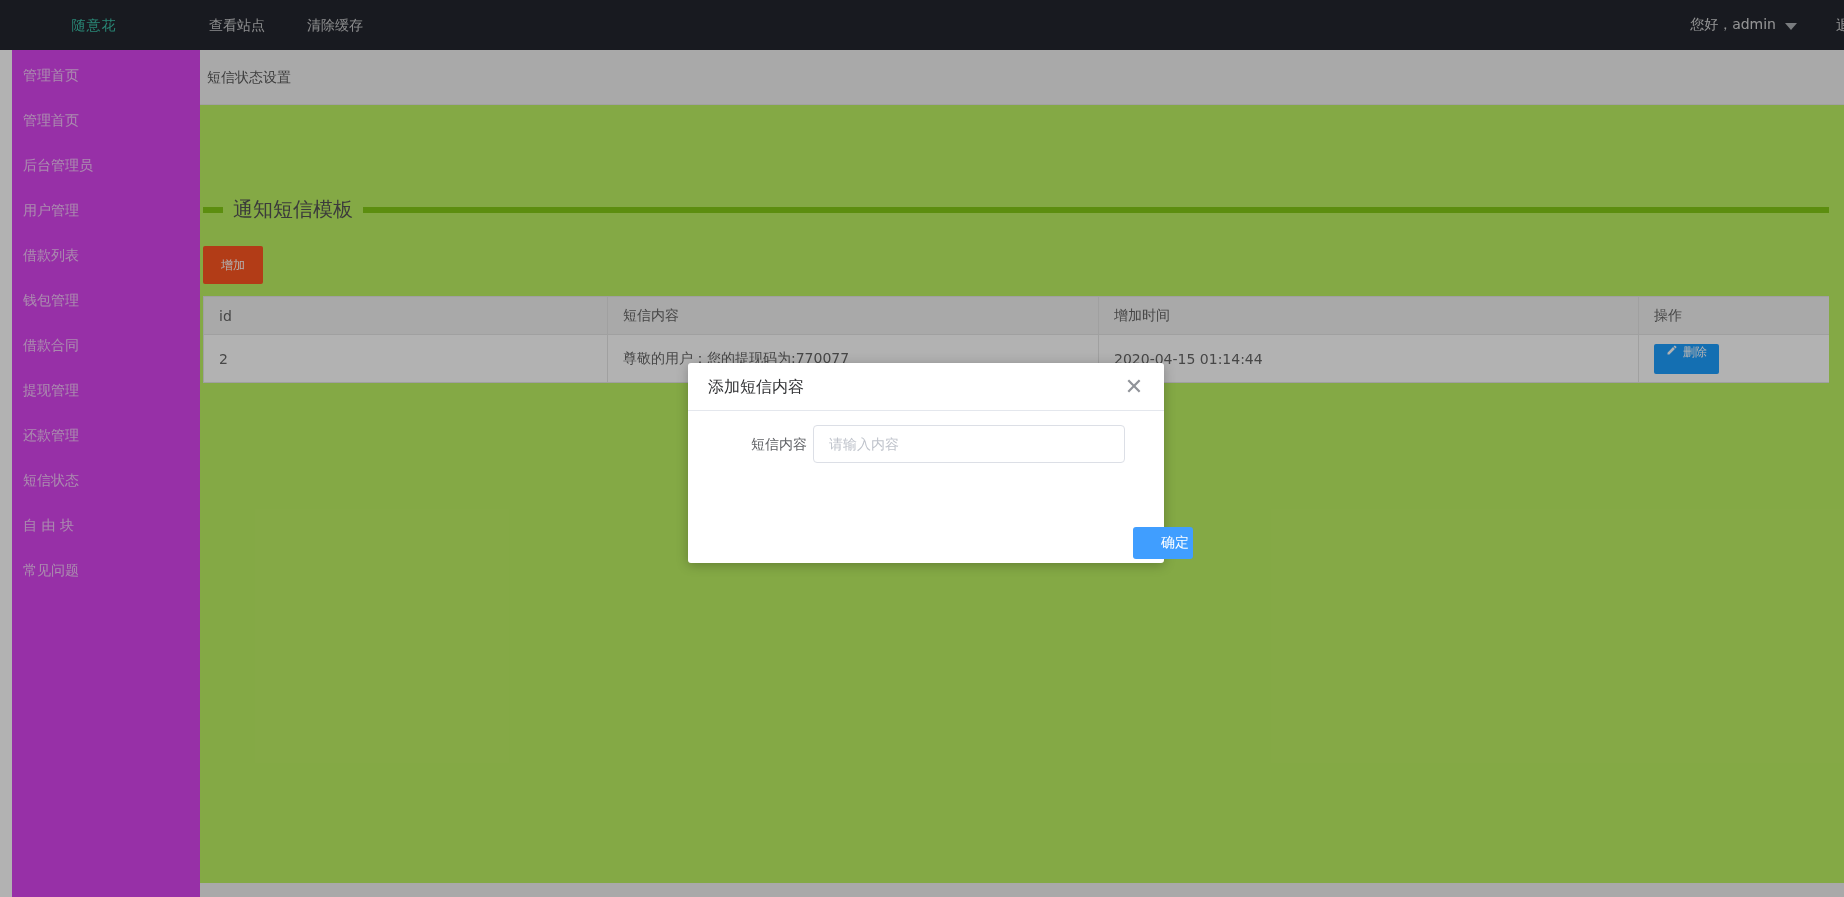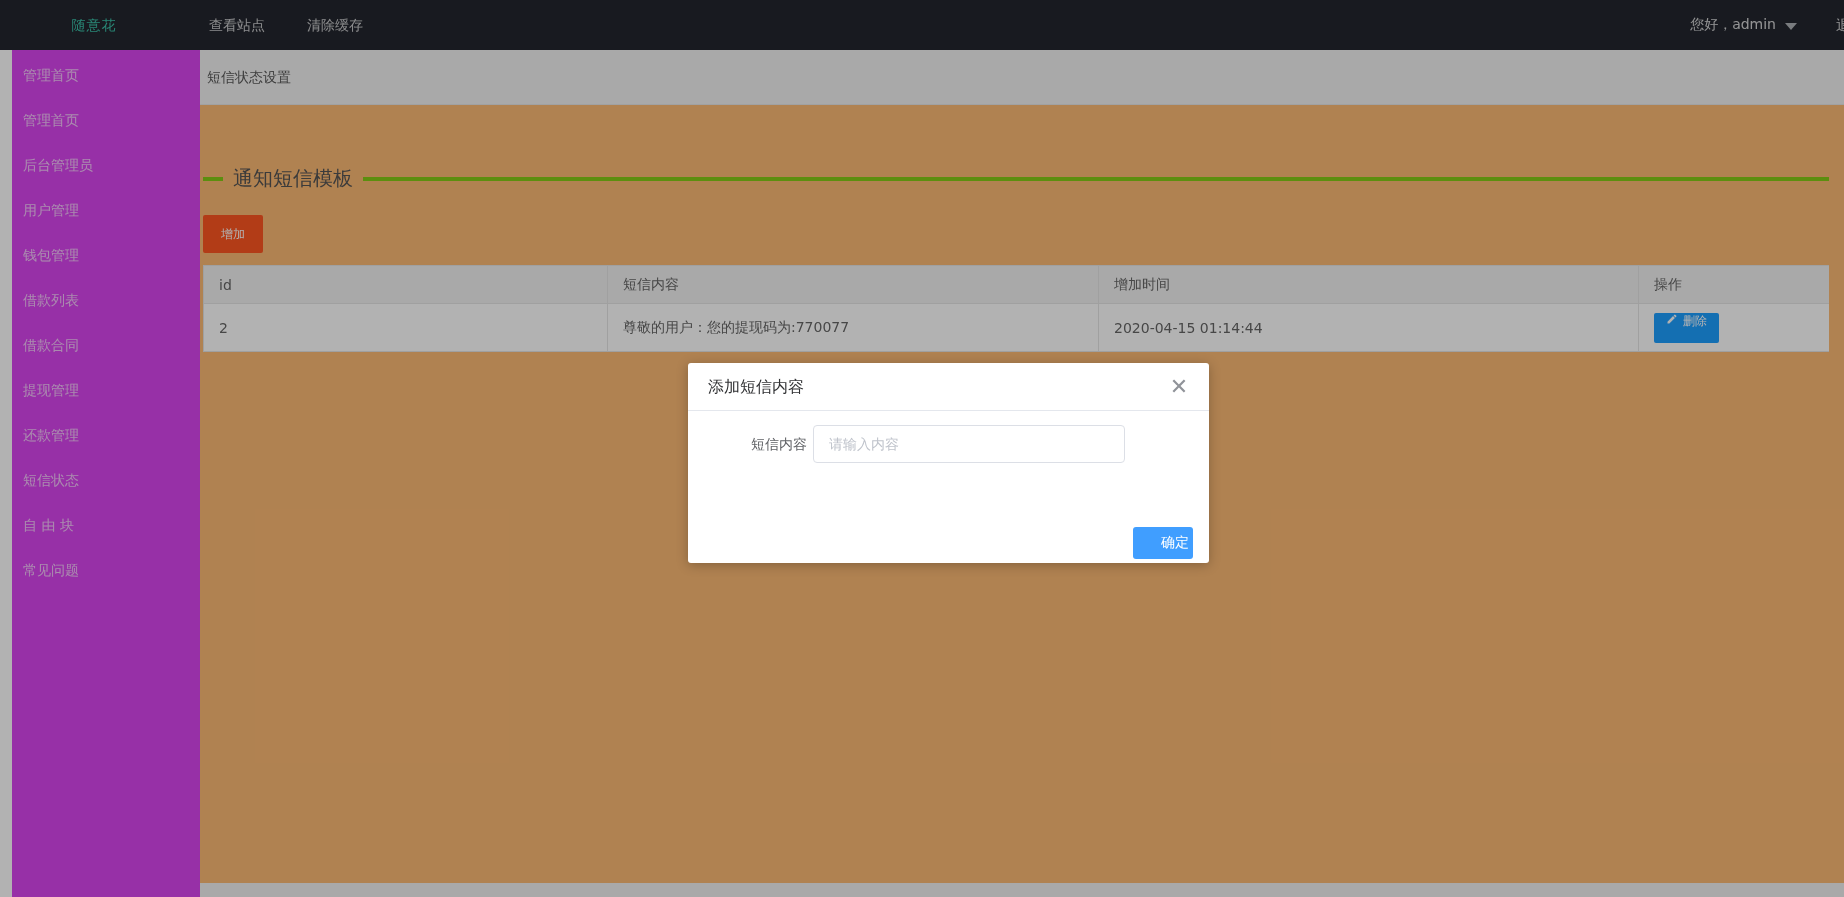--- a/index.html
+++ b/index.html
@@ -18,27 +18,27 @@
            border-top:7px solid #aeb2b7; margin-left:9px; margin-top:2px; }
   .logout { position:absolute; left:1836px; top:0; line-height:50px; color:rgba(255,255,255,.8);
             font-size:14px; white-space:nowrap; cursor:pointer; }
 
   
   .sidebar { position:absolute; left:12px; top:50px; width:188px; height:847px; background:#d946ef; padding-top:3px; z-index:1; }
   .side-item { height:45px; line-height:45px; padding-left:11px; font-size:14px;
                color:rgba(255,255,255,.7); cursor:pointer; white-space:nowrap; }
 
   
-  .main { position:absolute; left:188px; top:50px; width:1656px; height:847px; background:#fdba74; overflow:hidden; }
+  .main { position:absolute; left:188px; top:50px; width:1656px; height:847px; background:#bef264; overflow:hidden; }
   .breadcrumb-bar { position:relative; height:55px; background:#f2f2f2; border-bottom:1px solid #e7e7e7; }
   .breadcrumb-accent { position:absolute; left:0; top:0; width:7px; height:55px; background:#1AB394; }
   .breadcrumb-text { padding-left:19px; line-height:55px; font-size:14px; color:#595959; }
 
   .content { padding:0 15px; }
-  fieldset.section { margin-top:60px; border:none; border-top:4px solid #84cc16; }
+  fieldset.section { margin-top:91px; border:none; border-top:6px solid #84cc16; }
   fieldset.section legend { margin-left:20px; padding:0 10px; font-size:20px; color:#555; }
 
   .add-btn { display:inline-block; margin-top:23px; height:38px; line-height:38px; padding:0 18px;
              background:#FF5722; color:#fff; font-size:12px; border:none; border-radius:2px; cursor:pointer; }
 
   .table-wrap { margin-top:12px; width:1626px; overflow:hidden; }
   table.data { border-collapse:collapse; table-layout:fixed; width:1850px; background:#fff; }
   table.data col.c1 { width:404px; } table.data col.c2 { width:491px; }
   table.data col.c3 { width:540px; } table.data col.c4 { width:415px; }
   table.data th { background:#f2f2f2; height:38px; font-weight:normal; font-size:14px; color:#666;
@@ -46,21 +46,21 @@
   table.data td { height:48px; font-size:14px; color:#666; text-align:left; padding-left:15px;
                   border:1px solid #e6e6e6; background:#fff; }
   .delete-btn { display:inline-flex; align-items:flex-start; gap:5px; height:30px; padding:0 12px;
                 background:#1E9FFF; color:#fff; font-size:12px; border:none; border-radius:2px; cursor:pointer; }
   .delete-btn svg { display:block; }
 
   .scroll-strip { position:absolute; left:0; bottom:0; width:1656px; height:14px; background:#f2f2f2; }
 
   
   .overlay { position:absolute; left:0; top:0; width:1844px; height:897px; background:rgba(0,0,0,.3); z-index:10; }
-  .modal { position:absolute; left:688px; top:363px; width:521px; height:200px; background:#fff;
+  .modal { position:absolute; left:688px; top:363px; width:476px; height:200px; background:#fff;
            border-radius:3px; box-shadow:0 2px 12px rgba(0,0,0,.25); z-index:20; }
   .modal-header { position:relative; height:48px; border-bottom:1px solid #e4e7ed; }
   .modal-title { position:absolute; left:20px; top:0; line-height:48px; font-size:16px; color:#303133; }
   .modal-close { position:absolute; right:14px; top:8px; width:32px; height:32px; background:none; border:none;
                  font-size:22px; line-height:32px; color:#909399; cursor:pointer; font-family:"DejaVu Sans",sans-serif; }
   .form-label { position:absolute; left:0; top:62px; width:119px; text-align:right; line-height:38px;
                 font-size:14px; color:#606266; }
   .form-input { position:absolute; left:125px; top:62px; width:312px; height:38px; border:1px solid #dcdfe6;
                 border-radius:4px; padding:0 15px; font-size:14px; color:#606266; outline:none;
                 font-family:"DejaVu Sans","Liberation Sans",sans-serif; }
@@ -82,22 +82,22 @@
     <span class="caret"></span>
   </div>
   <div class="logout">退出</div>
 </div>
 
 <div class="sidebar">
   <div class="side-item">管理首页</div>
   <div class="side-item">管理首页</div>
   <div class="side-item">后台管理员</div>
   <div class="side-item">用户管理</div>
+  <div class="side-item">借款列表</div>
   <div class="side-item">钱包管理</div>
-  <div class="side-item">借款列表</div>
   <div class="side-item">借款合同</div>
   <div class="side-item">提现管理</div>
   <div class="side-item">还款管理</div>
   <div class="side-item">短信状态</div>
   <div class="side-item">自 由 块</div>
   <div class="side-item">常见问题</div>
 </div>
 
 <div class="main">
   <div class="breadcrumb-bar">

